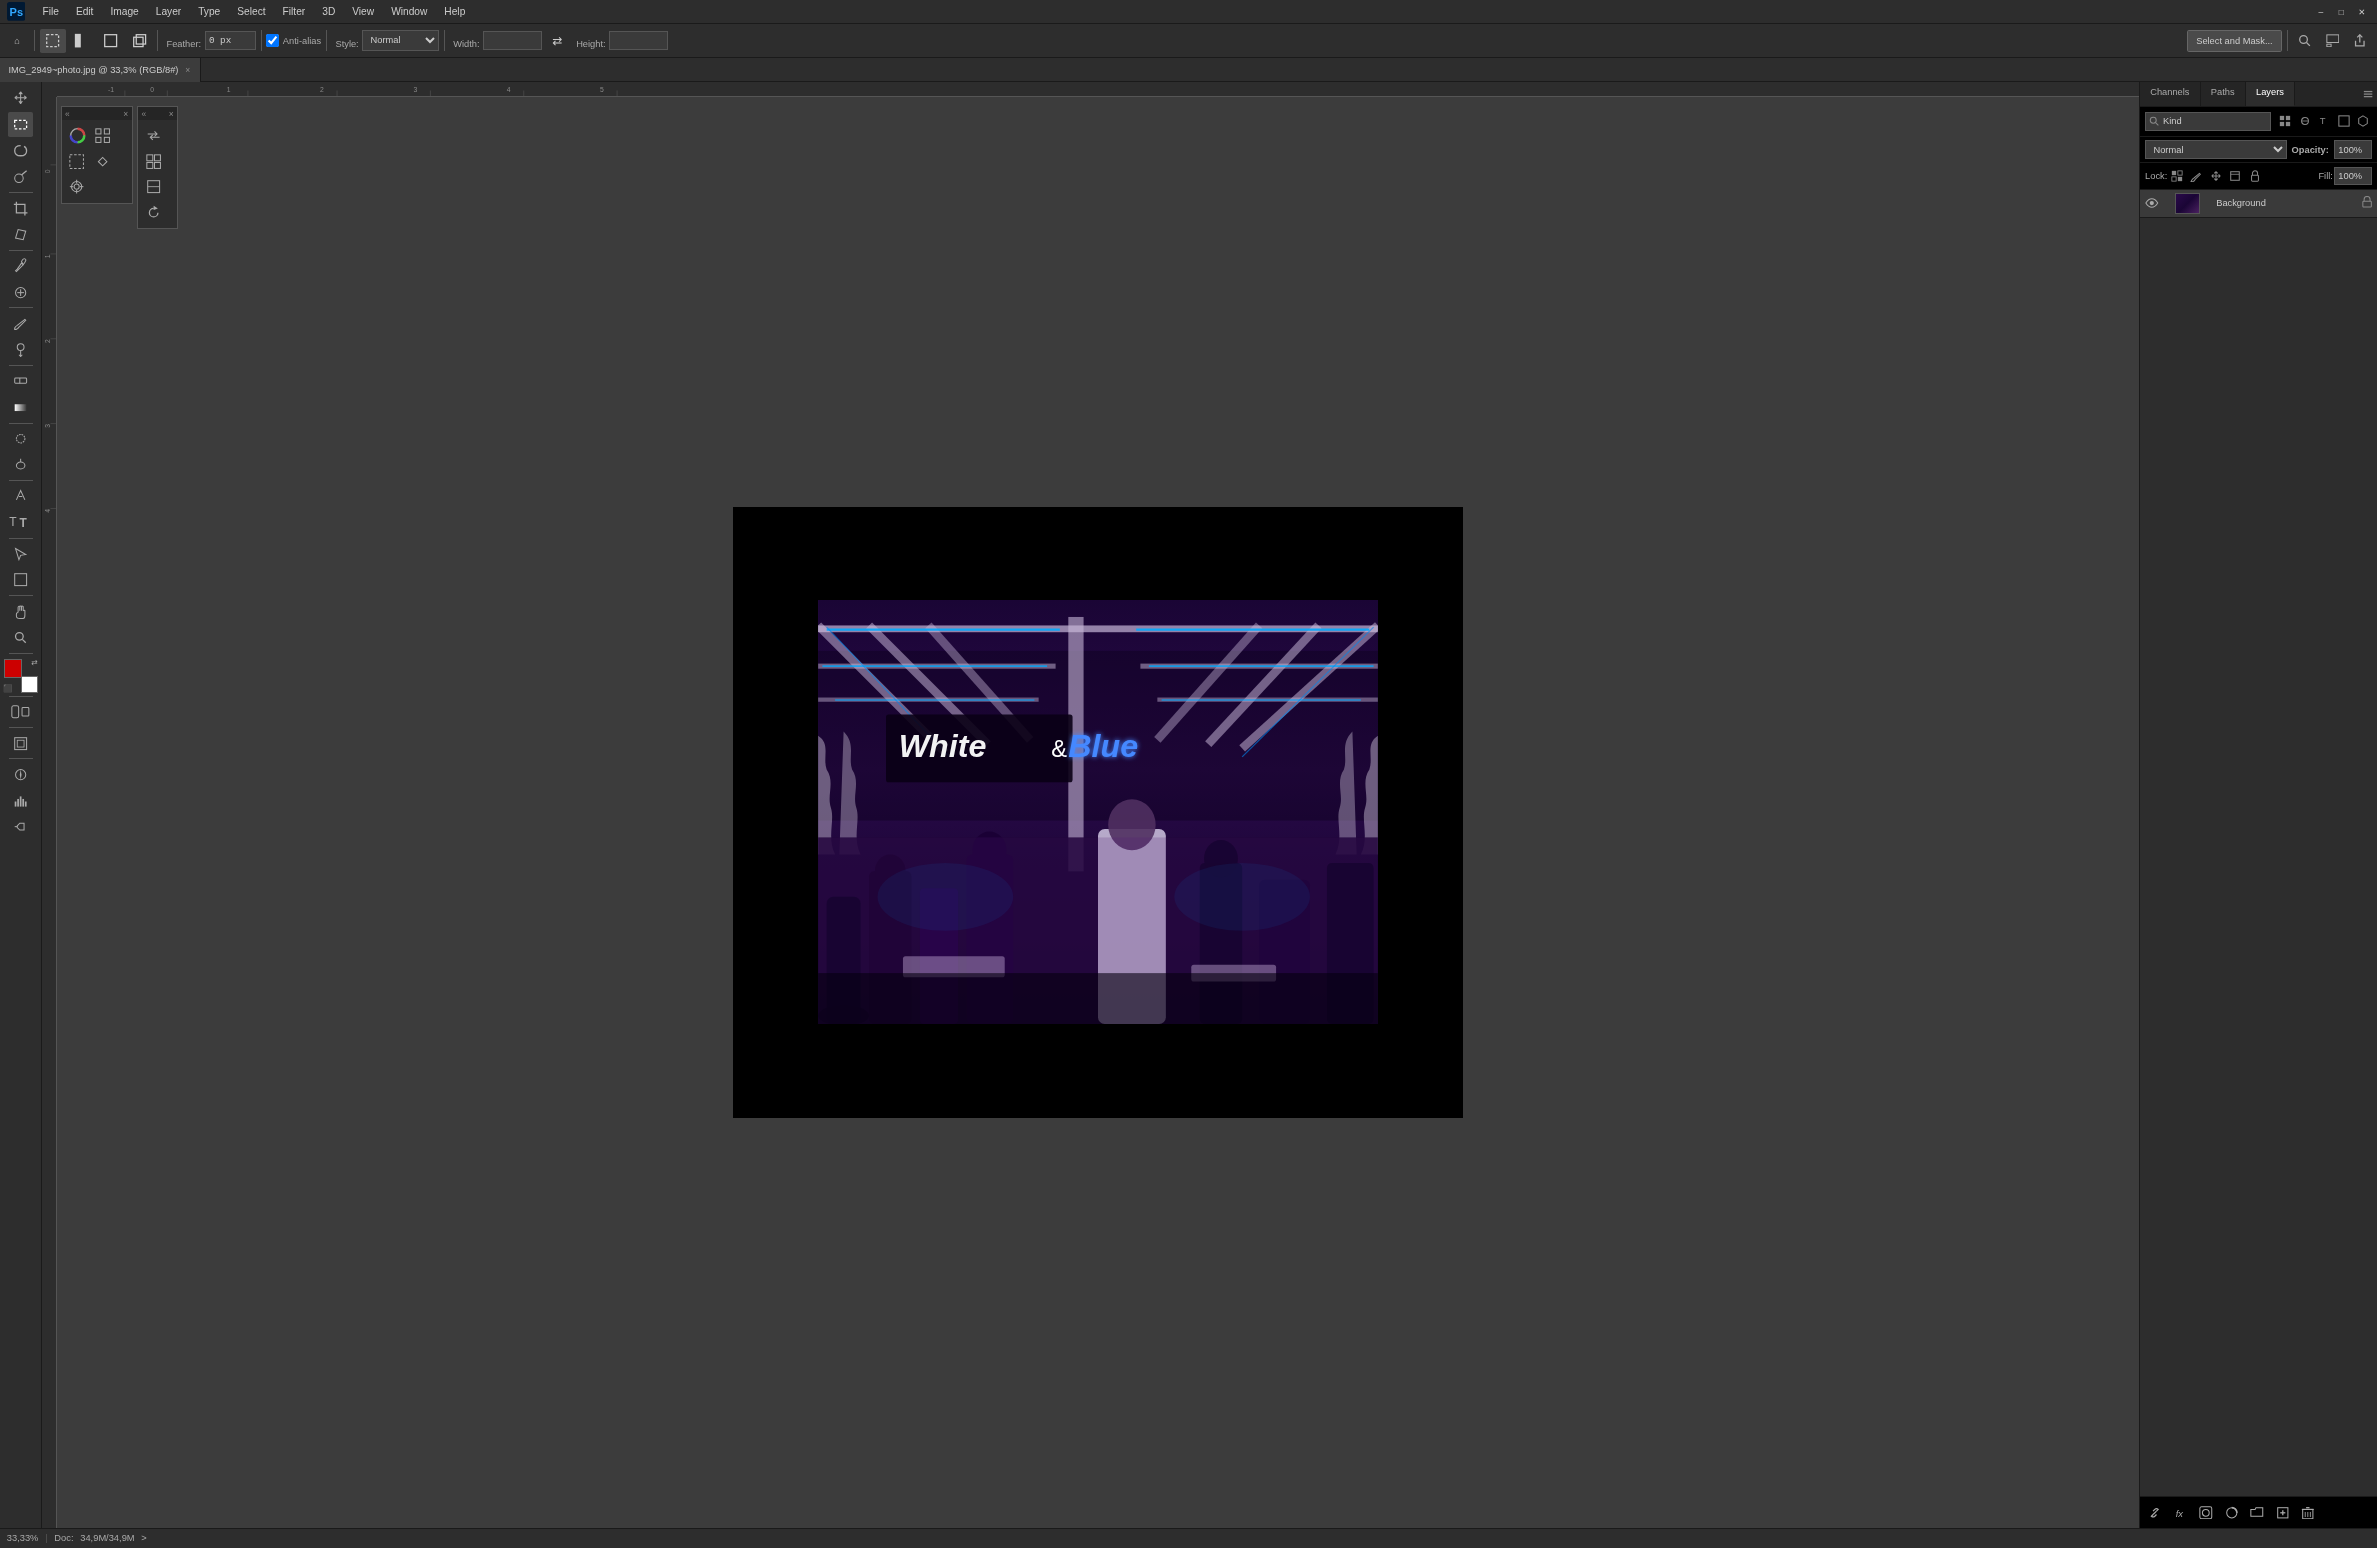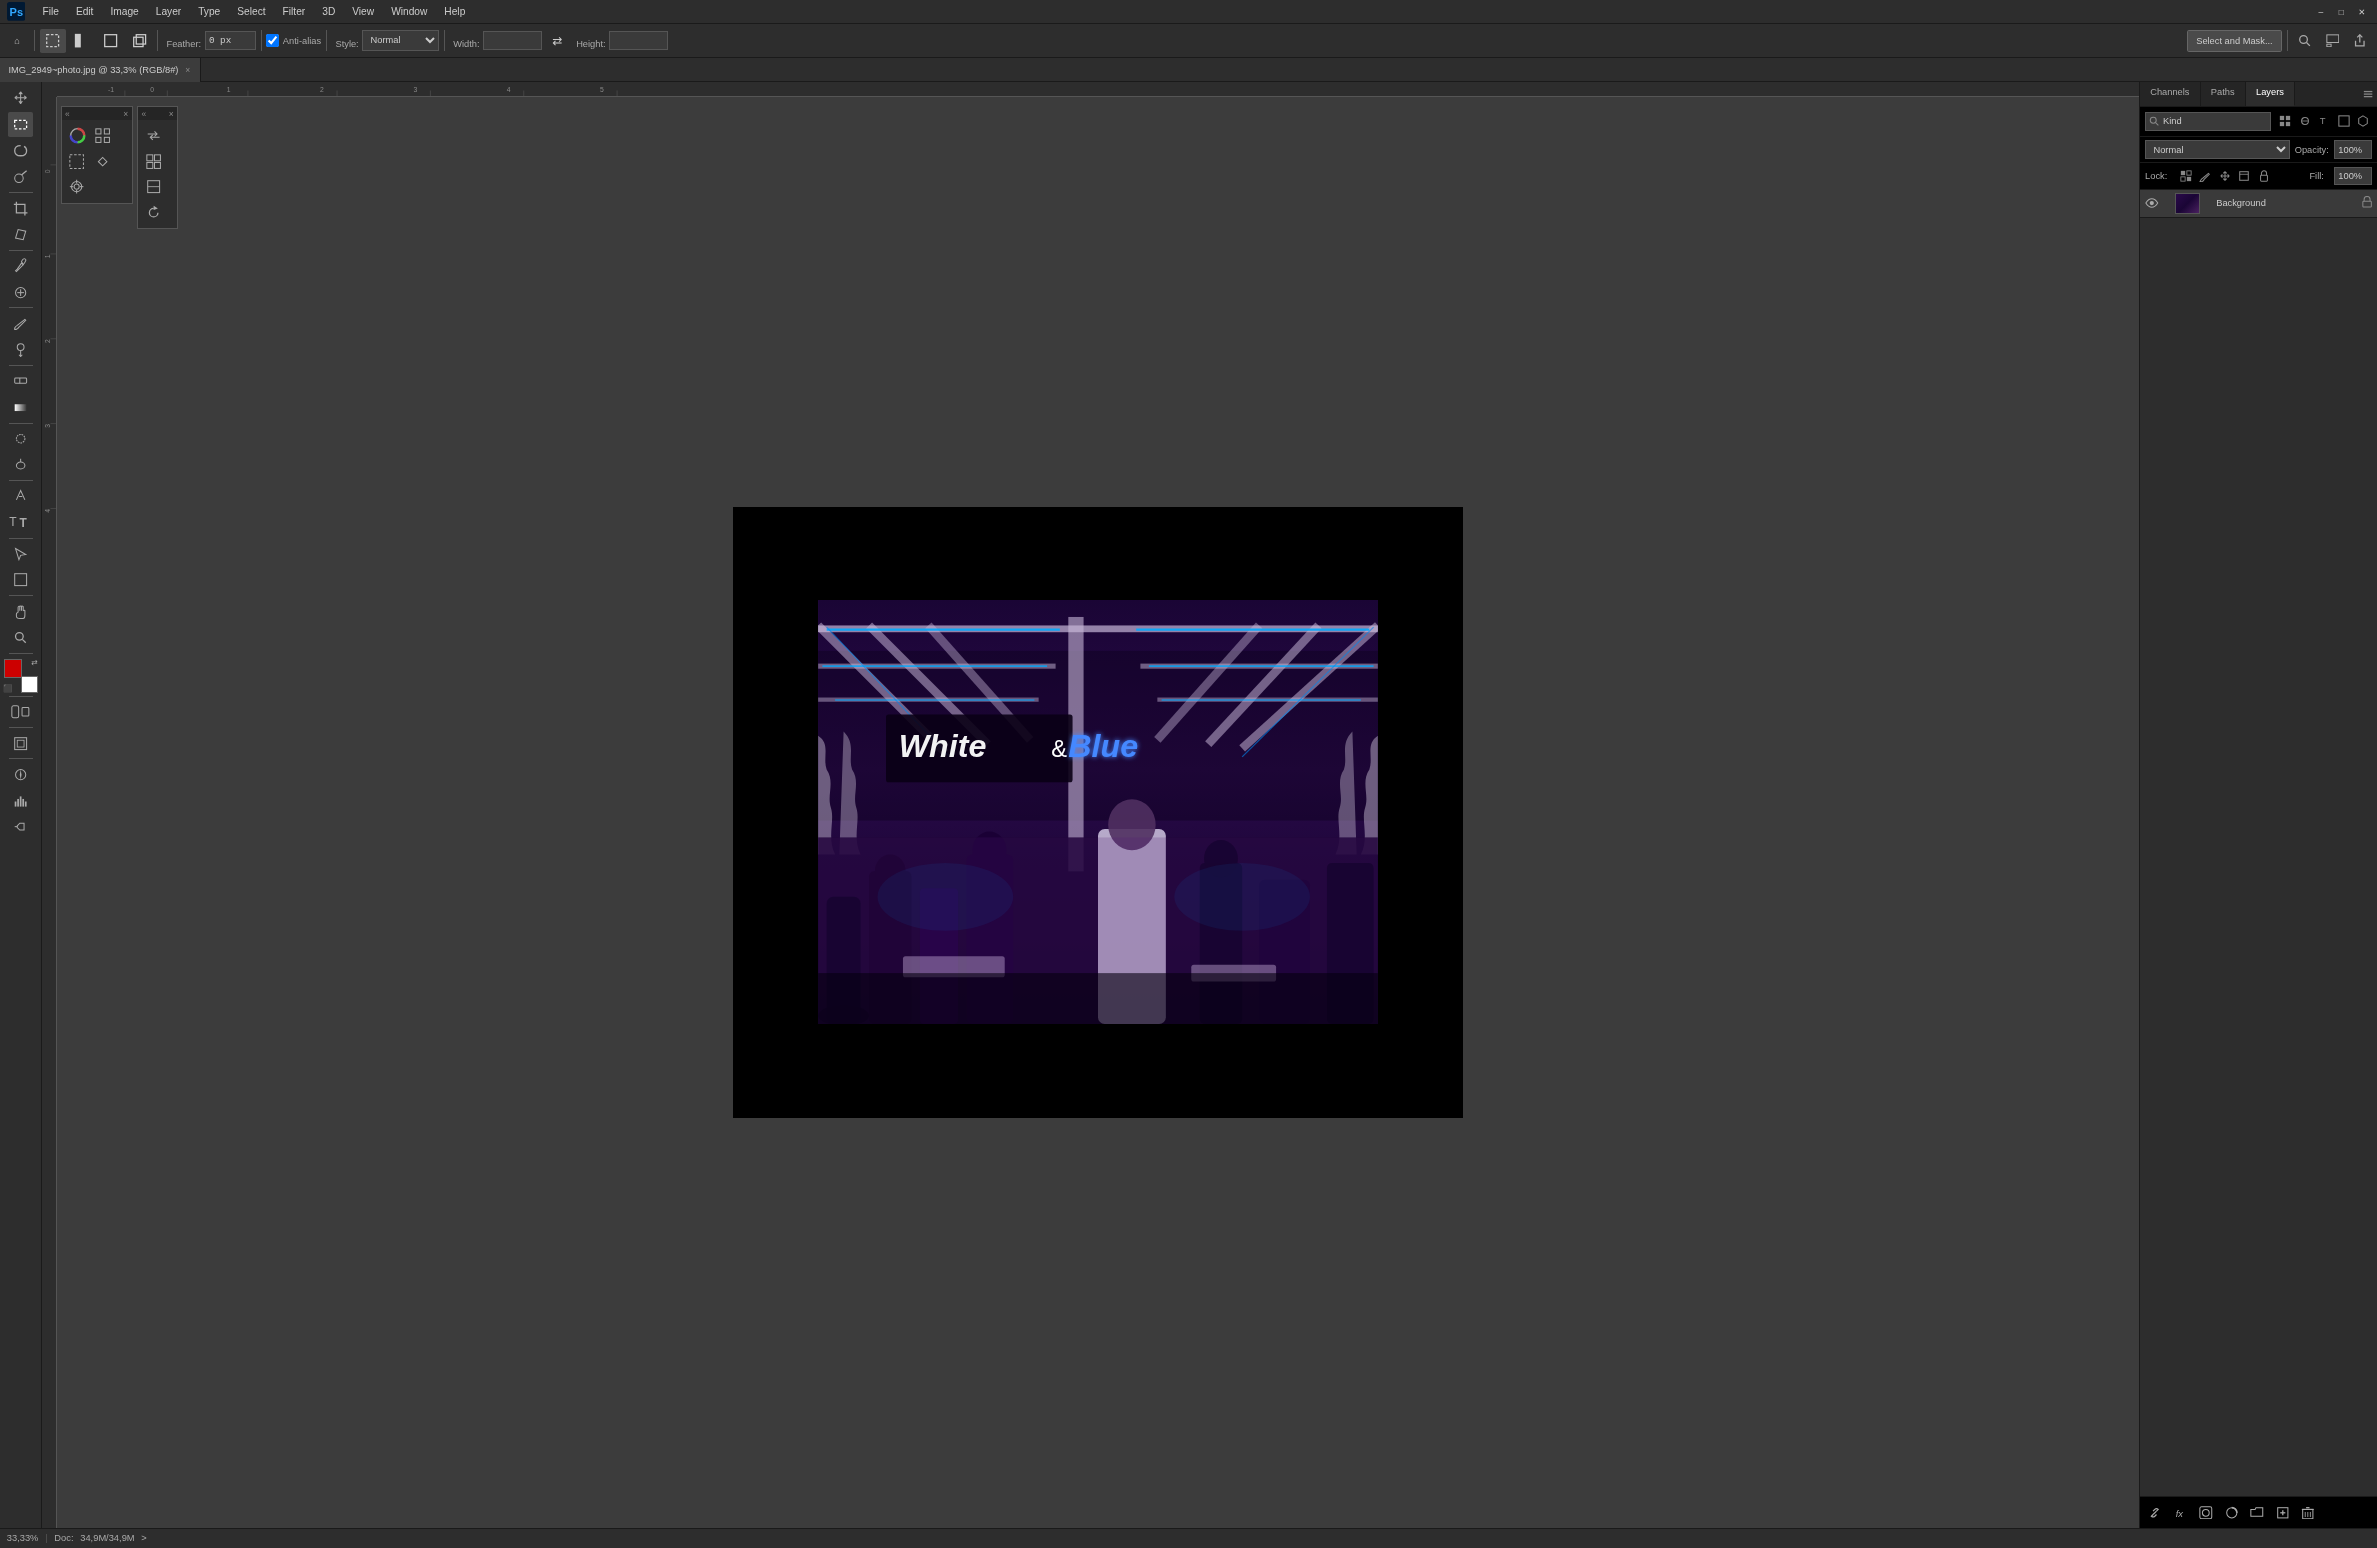--- a/index.html
+++ b/index.html
@@ -405,37 +405,38 @@
       border: 0.8px solid #555;
       color: #ccc;
       font-size: 9.3px;
       padding: 0.8px 3.4px;
       height: 18.7px;
       flex: 1;
     }
     .opacity-label {
       color: #aaa;
       font-size: 9.3px;
+      font-weight: bold;
     }
     .opacity-value {
       color: #ccc;
       font-size: 9.3px;
       background: #3a3a3a;
       border: 0.8px solid #555;
       width: 38px;
       padding: 0.8px 3.4px;
       height: 18.7px;
     }
 
     
     .lock-row {
       padding: 3.4px 5.1px;
       display: flex;
       align-items: center;
-      gap: 10px;
+      gap: 1px;
       border-bottom: 0.8px solid #1a1a1a;
     }
     .lock-label {
       color: #aaa;
       font-size: 9.3px;
     }
     .lock-icons {
       display: flex;
       gap: 2.5px;
     }

